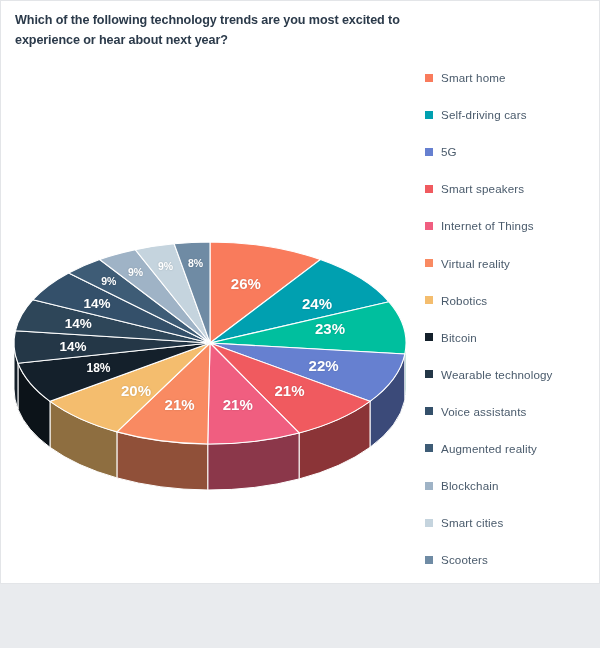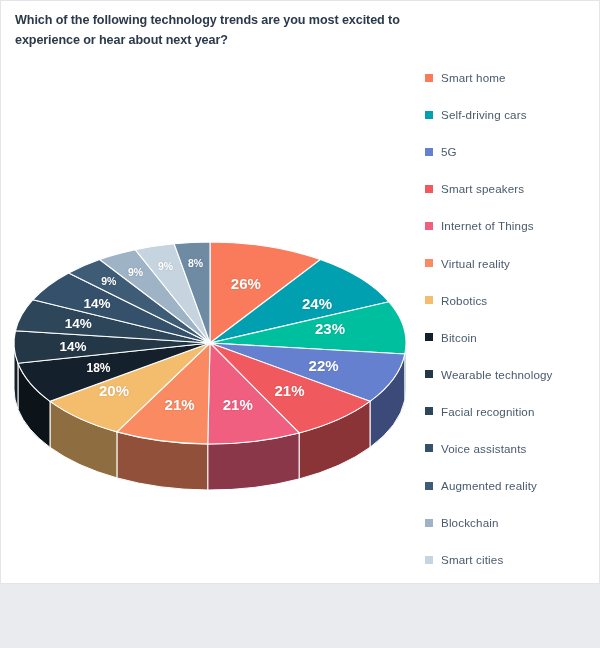--- a/index.html
+++ b/index.html
@@ -118,21 +118,21 @@
         </g>
     </svg>
     <div id="slice-labels">
         <div class="slice-label" style="left: 244.819px; top: 60.162px; font-size: 15px; text-align: center;">26%</div>
         <div class="slice-label" style="left: 316px; top: 79.8407px; font-size: 15px;">24%</div>
         <div class="slice-label" style="left: 329.057px; top: 105px; font-size: 15px;">23%</div>
         <div class="slice-label" style="left: 322.623px; top: 142.205px; font-size: 15px;">22%</div>
         <div class="slice-label" style="left: 288.531px; top: 167.346px; font-size: 15px;">21%</div>
         <div class="slice-label" style="left: 236.722px; top: 180.969px; font-size: 15px;">21%</div>
         <div class="slice-label" style="left: 178.563px; top: 180.624px; font-size: 15px;">21%</div>
-        <div class="slice-label" style="left: 113px; top: 166.872px; font-size: 15px;">20%</div>
+        <div class="slice-label" style="left: 135px; top: 166.872px; font-size: 15px;">20%</div>
         <div class="slice-label" style="left: 97.48px; top: 144.876px; font-size: 12px;">18%</div>
         <div class="slice-label" style="left: 71.9113px; top: 122.847px; font-size: 13.5px;">14%</div>
         <div class="slice-label" style="left: 77.2169px; top: 100.33px; font-size: 13.5px;">14%</div>
         <div class="slice-label" style="left: 96.0866px; top: 79.8378px; font-size: 13.5px;">14%</div>
         <div class="slice-label" style="left: 107.751px; top: 58.3033px; font-size: 10.5px;">9%</div>
         <div class="slice-label" style="left: 134.539px; top: 48.892px; font-size: 10.5px;">9%</div>
         <div class="slice-label" style="left: 164.51px; top: 42.5208px; font-size: 10.5px;">9%</div>
         <div class="slice-label" style="left: 194.585px; top: 39.5422px; font-size: 10.5px;">8%</div>
       </div>
   </div>
@@ -168,24 +168,20 @@
       </div>
       <div class="legend-item">
         <span class="legend-swatch" style="background: rgb(20, 32, 43);"></span>
         <span class="legend-label">Bitcoin</span>
       </div>
       <div class="legend-item">
         <span class="legend-swatch" style="background: rgb(36, 55, 71);"></span>
         <span class="legend-label">Wearable technology</span>
       </div>
       <div class="legend-item">
-        <span class="legend-swatch" style="background: rgb(46, 70, 89);"></span>
-        <span class="legend-label">Facial recognition</span>
-      </div>
-      <div class="legend-item">
         <span class="legend-swatch" style="background: rgb(52, 80, 106);"></span>
         <span class="legend-label">Voice assistants</span>
       </div>
       <div class="legend-item">
         <span class="legend-swatch" style="background: rgb(62, 92, 118);"></span>
         <span class="legend-label">Augmented reality</span>
       </div>
       <div class="legend-item">
         <span class="legend-swatch" style="background: rgb(159, 179, 198);"></span>
         <span class="legend-label">Blockchain</span>

